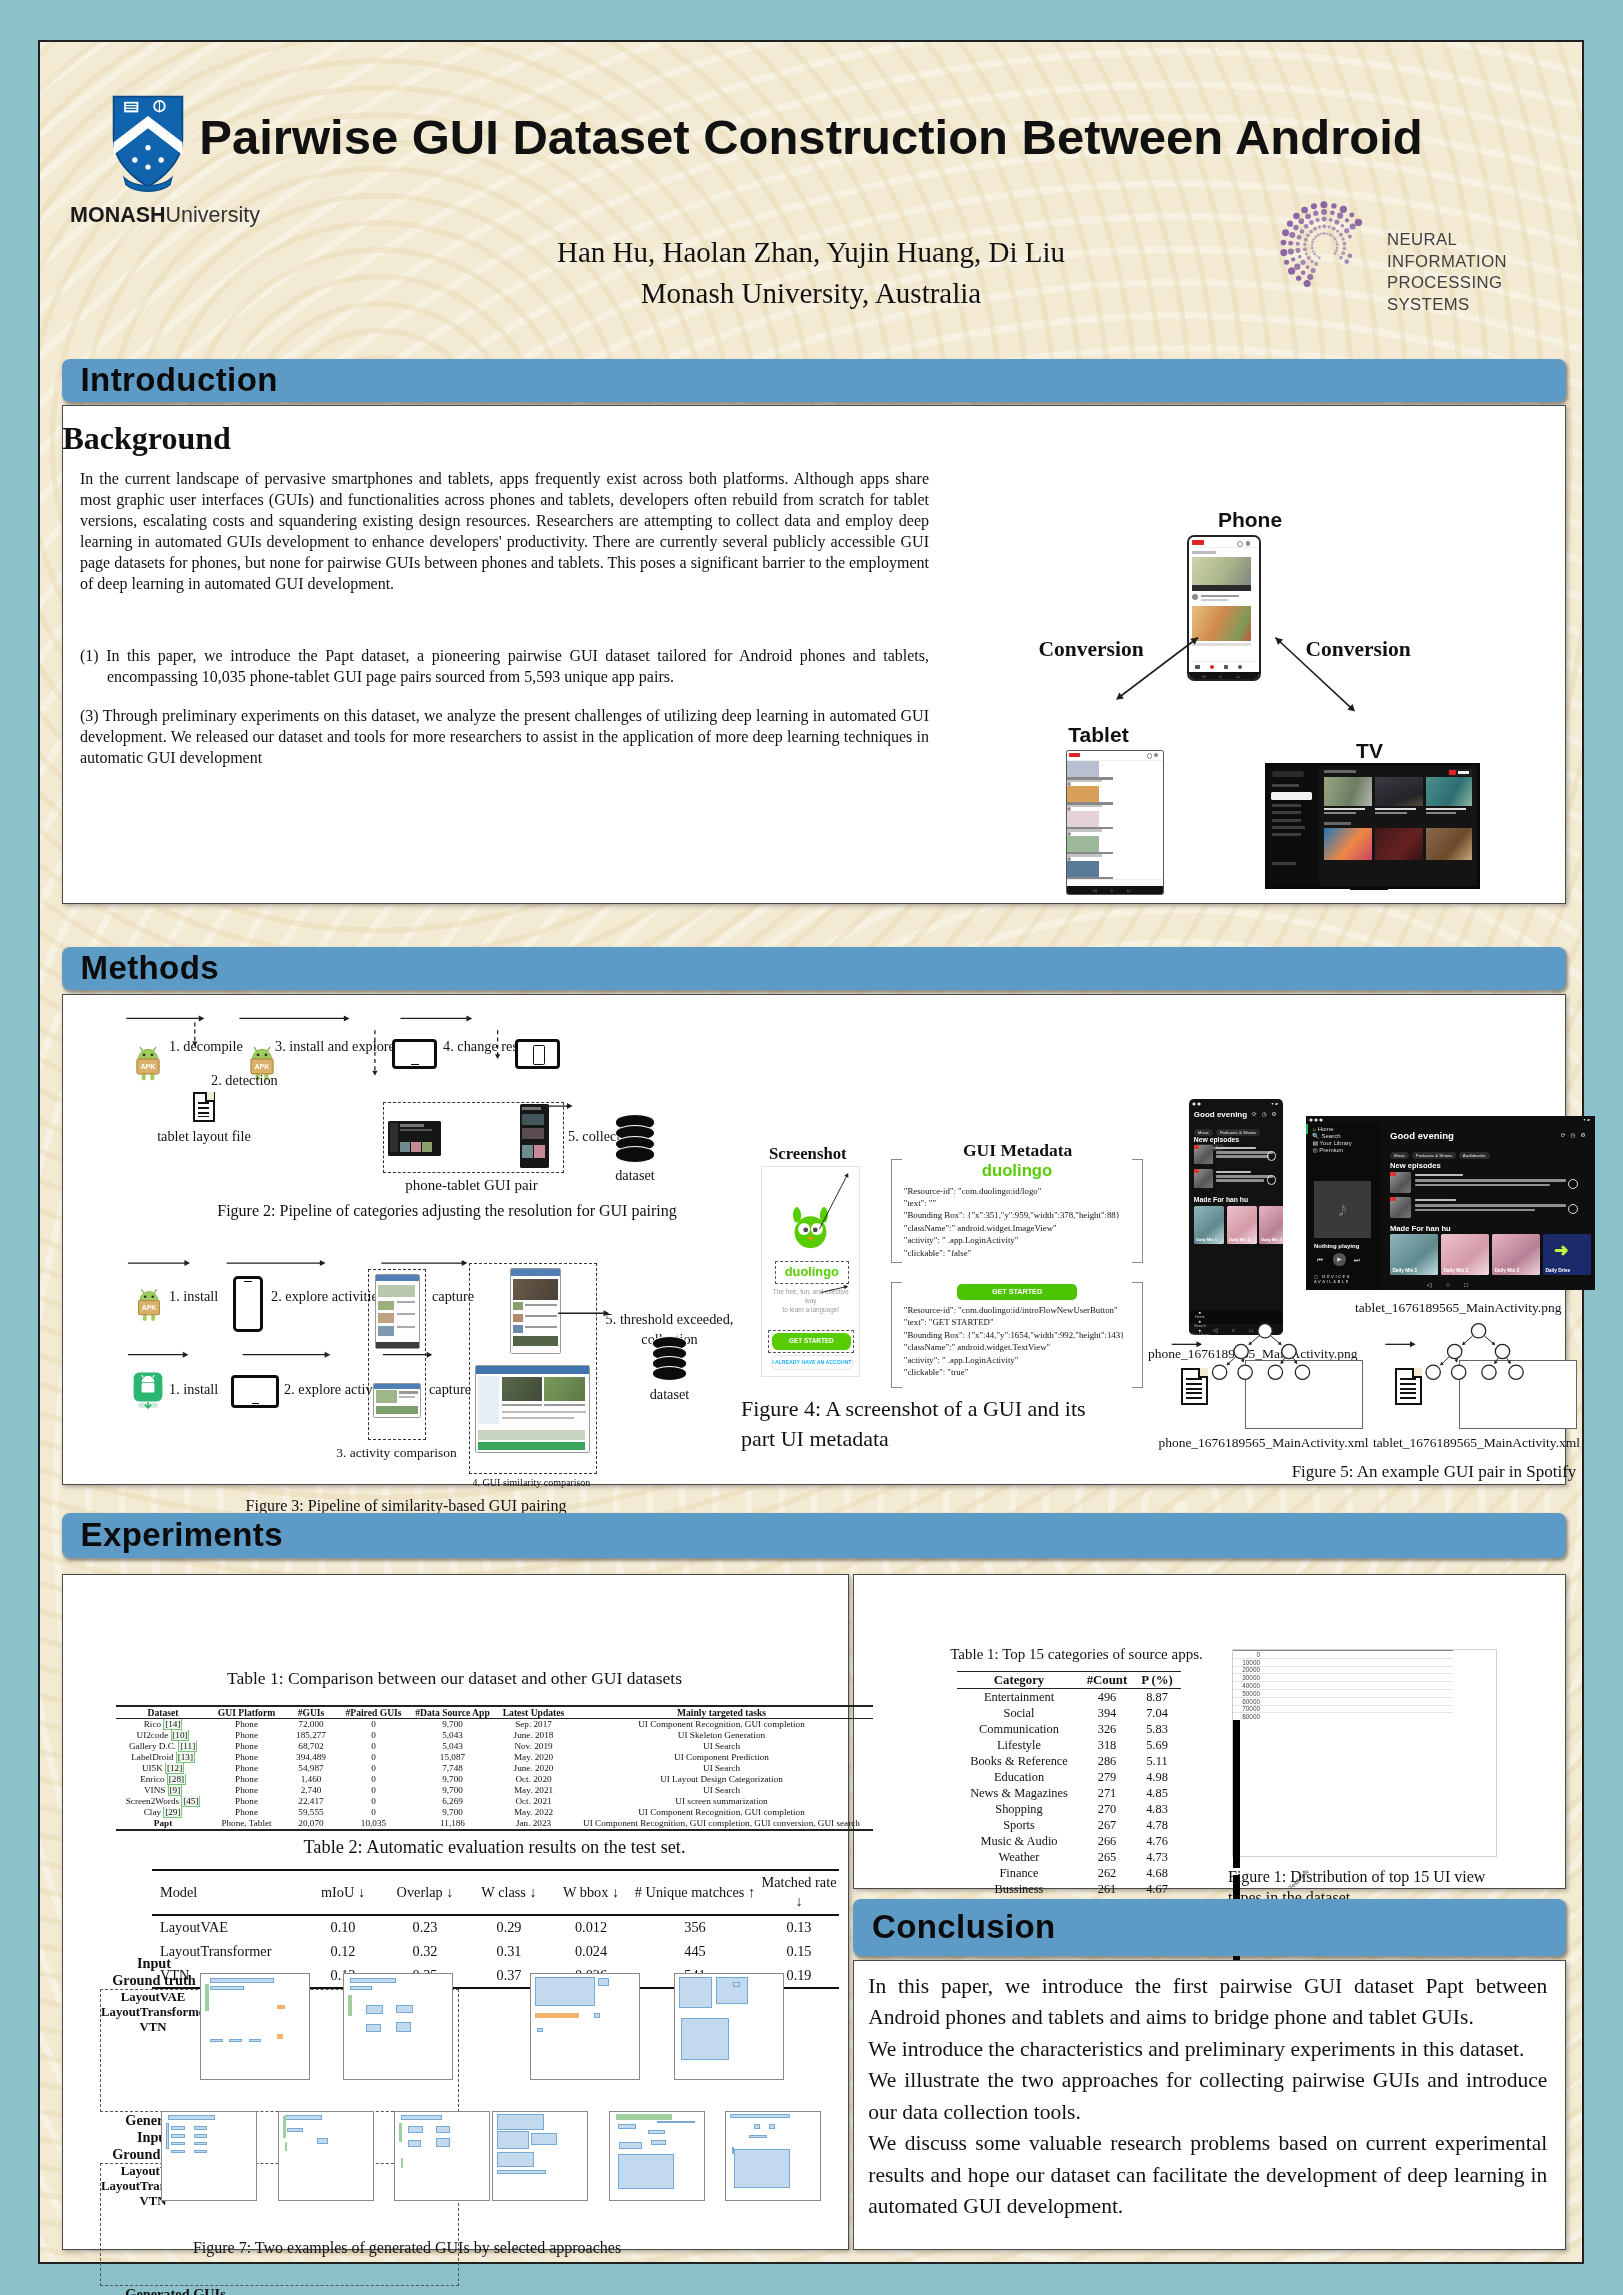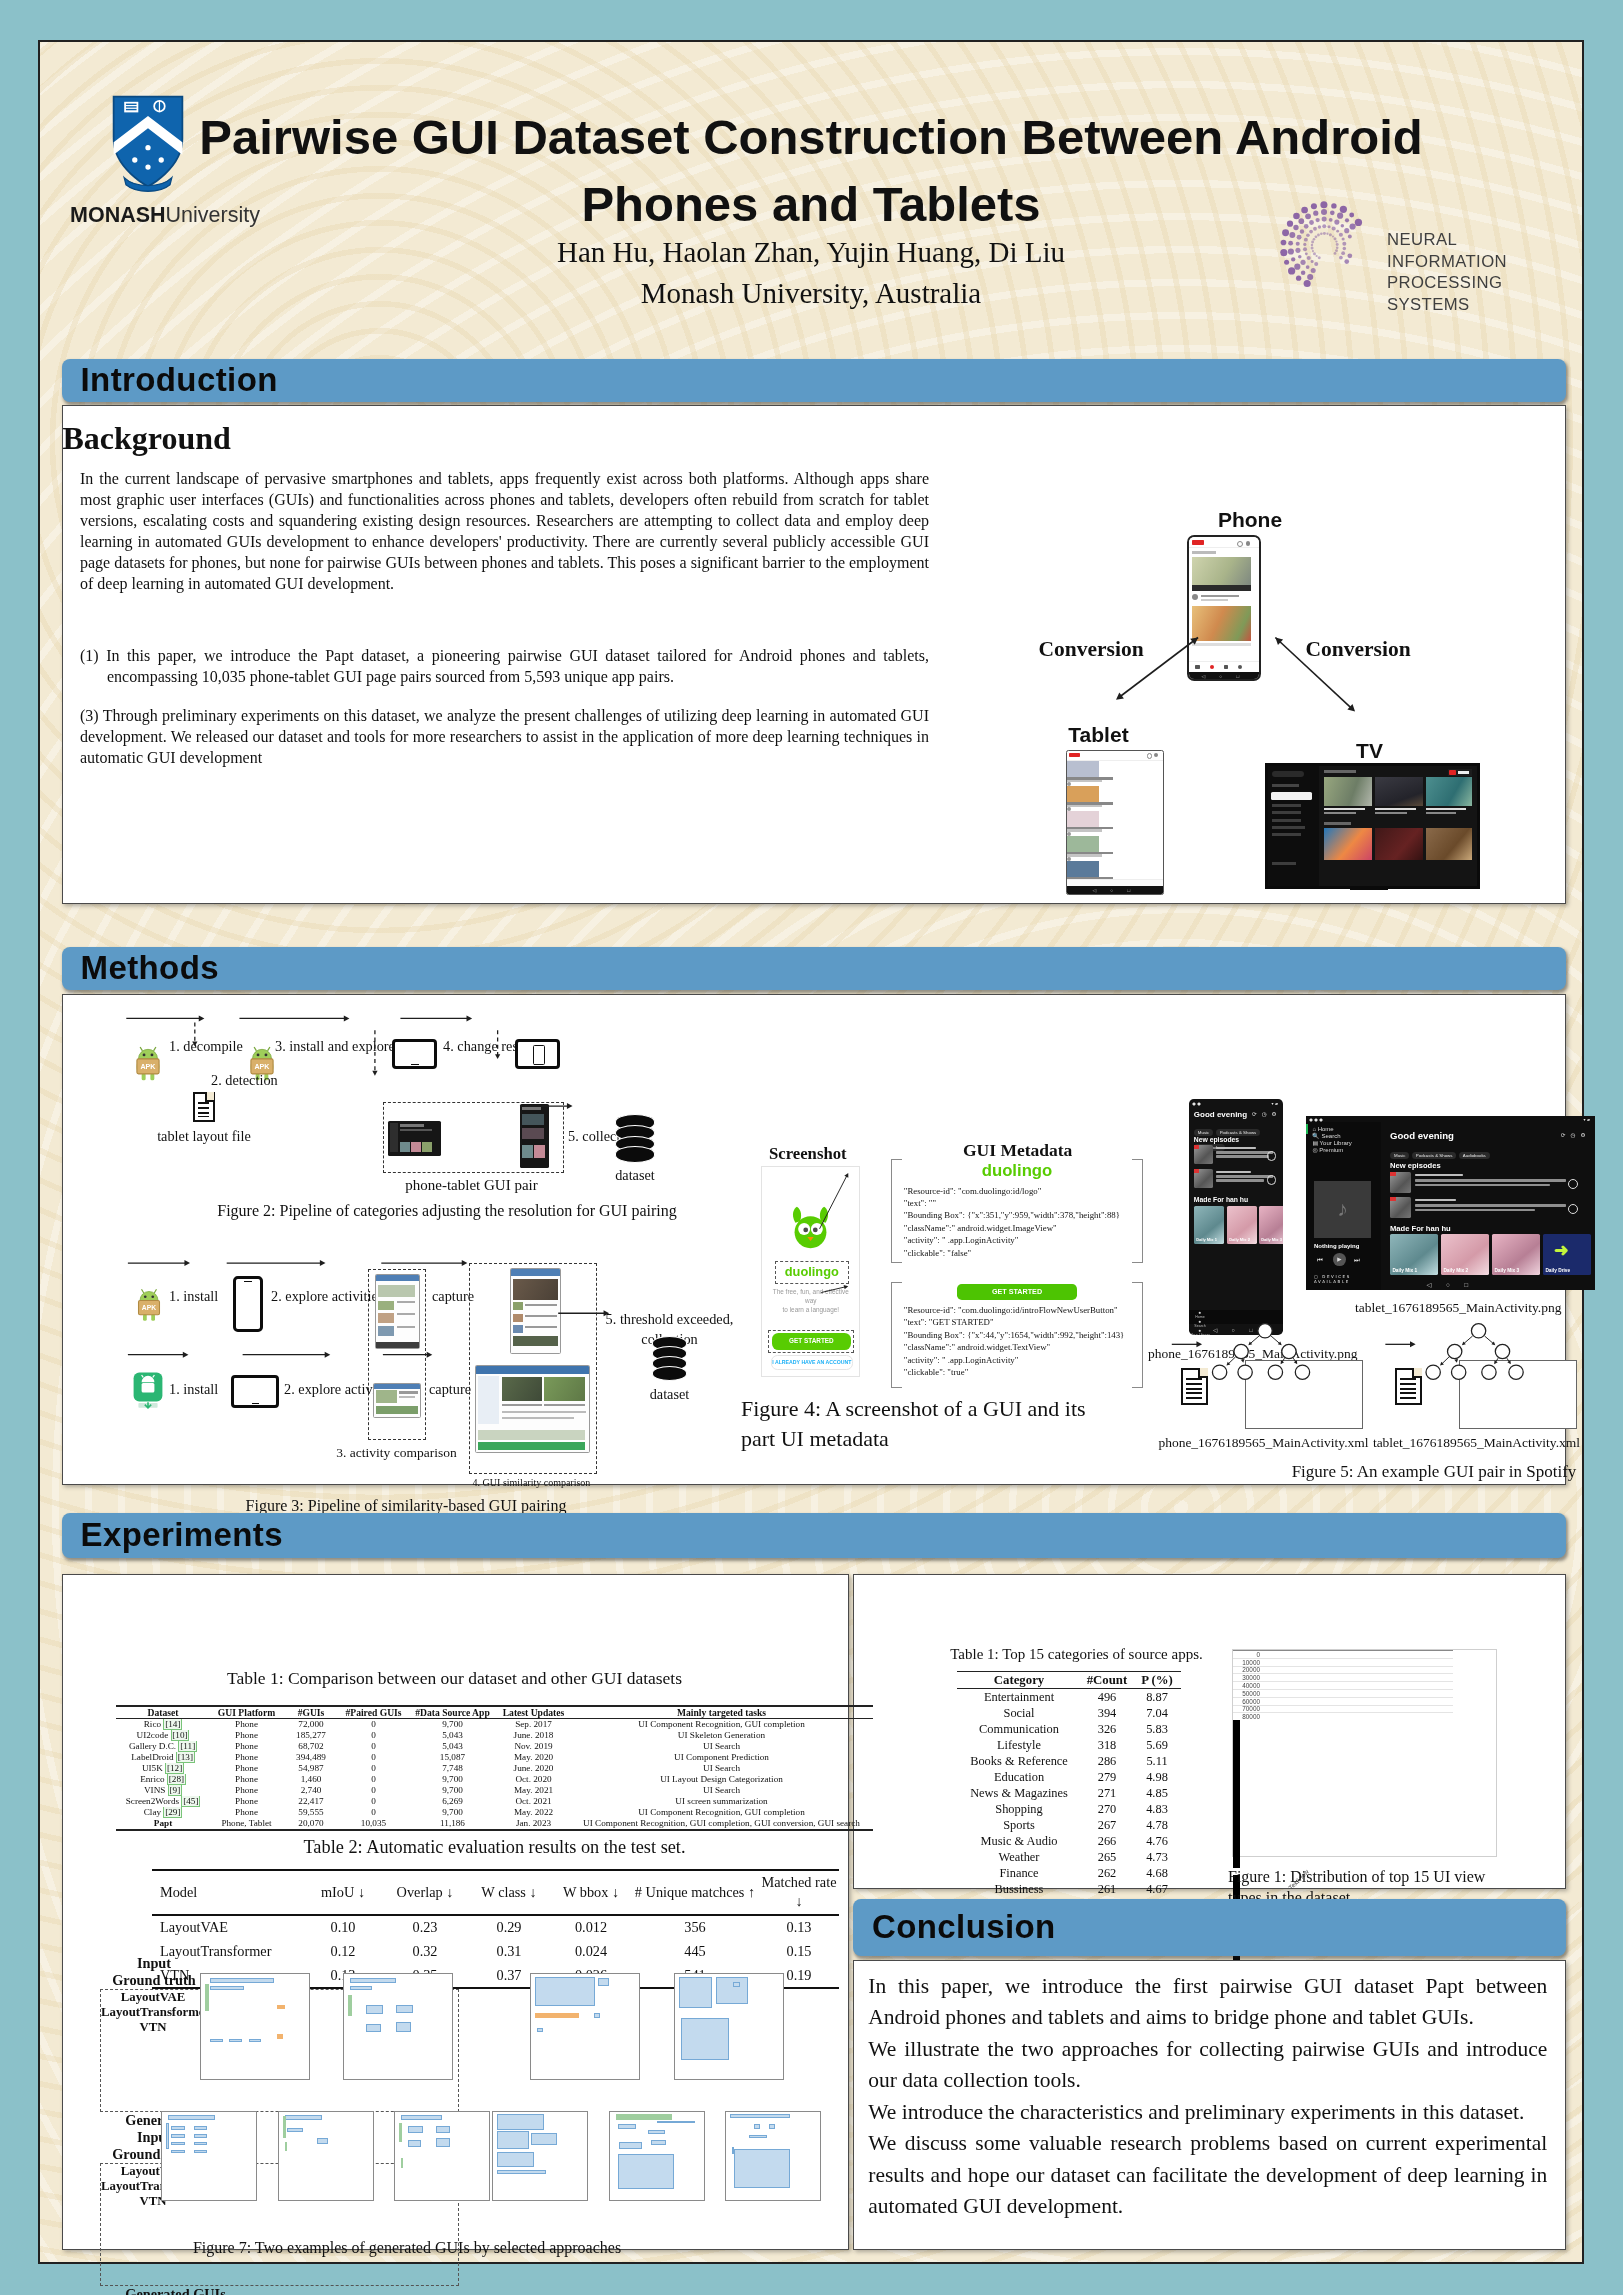--- a/index.html
+++ b/index.html
@@ -66,21 +66,20 @@
   .sp-h{font-family:Liberation Sans, sans-serif;font-weight:bold;color:#fff;position:absolute;white-space:nowrap}
   .dots3{position:absolute;color:#e6e6e6;font-size:5.6px;letter-spacing:1.6px;font-family:"DejaVu Sans",sans-serif}
 </style>
 </head>
 <body>
 
 <div class="page">
  <div class="poster">
 
   <div class="abs sans ctr" style="left:0;width:100%;top:67px;font-size:49px;font-weight:bold;letter-spacing:0">Pairwise GUI Dataset Construction Between Android</div>
-  <div class="abs sans ctr" style="left:0;width:100%;top:134px;font-size:49px;font-weight:bold">Phones and Tablets</div>
   <div class="abs ctr" style="left:0;width:100%;top:194px;font-size:29px">Han Hu, Haolan Zhan, Yujin Huang, Di Liu</div>
   <div class="abs ctr" style="left:0;width:100%;top:235px;font-size:29px">Monash University, Australia</div>
 
   <div class="abs" style="left:30px;top:48px;width:159px;height:191px">
     <svg width="80" height="104" viewBox="0 0 90 118" style="position:absolute;left:38px;top:3.2px">
       <path d="M6,4 H84 V52 C84,86 45,106 45,106 C45,106 6,86 6,52 Z" fill="#0f64ad" stroke="#0a4a82" stroke-width="2"></path>
       <path d="M6,56 L45,26 L84,56 L84,70 L45,40 L6,70 Z" fill="#fff"></path>
       <rect x="18" y="10" width="16" height="12" fill="#fff"></rect>
           <rect x="20" y="12" width="12" height="1.6" fill="#0f64ad"></rect>
           <rect x="20" y="15" width="12" height="1.6" fill="#0f64ad"></rect>
@@ -1060,22 +1059,22 @@
         <div style="left: 171px; top: 177px; width: 72px; text-align: right; font-size: 6.4px; font-family: &quot;Liberation Sans&quot;, sans-serif; color: rgb(51, 51, 51); transform: rotate(-45deg); transform-origin: right top; white-space: nowrap;">GridView</div>
       </div>
   <div class="abs" style="left:1188px;top:1824px;width:271px;font-size:16px;line-height:21px">Figure 1: Distribution of top 15 UI view types in the dataset.</div>
 
   <div class="sechdr" style="left:813px;top:1857px;width:713px;height:57px">
     <div class="t">Conclusion</div>
   </div>
   <div class="wbox" style="left:813px;top:1918px;width:713px;height:290px">
     <div class="abs just" id="conclusion-text" style="left:14.3px;top:9.6px;width:679px;font-size:21.5px;line-height:31.5px">
           <div>In this paper, we introduce the first pairwise GUI dataset Papt between Android phones and tablets and aims to bridge phone and tablet GUIs.</div>
+          <div>We introduce the characteristics and preliminary experiments in this dataset.</div>
           <div>We illustrate the two approaches for collecting pairwise GUIs and introduce our data collection tools.</div>
-          <div>We introduce the characteristics and preliminary experiments in this dataset.</div>
           <div>We discuss some valuable research problems based on current experimental results and hope our dataset can facilitate the development of deep learning in automated GUI development.</div>
         </div>
   </div>
 
  </div>
 
  <svg id="overlay" width="1624" height="2295" viewBox="0 0 2037 2880" style="position:absolute;left:0;top:0;pointer-events:none">
       <line x1="1503" y1="800" x2="1403.9860251295988" y2="874.9814566979737" stroke="#1e1e1e" stroke-width="2"></line>
       <polygon points="1400,878 1404.1783283156306,868.914760735853 1409.8777068306802,876.4408631339312" fill="#1e1e1e"></polygon>
       <polygon points="1503,800 1498.8216716843694,809.085239264147 1493.1222931693198,801.5591368660688" fill="#1e1e1e"></polygon>

